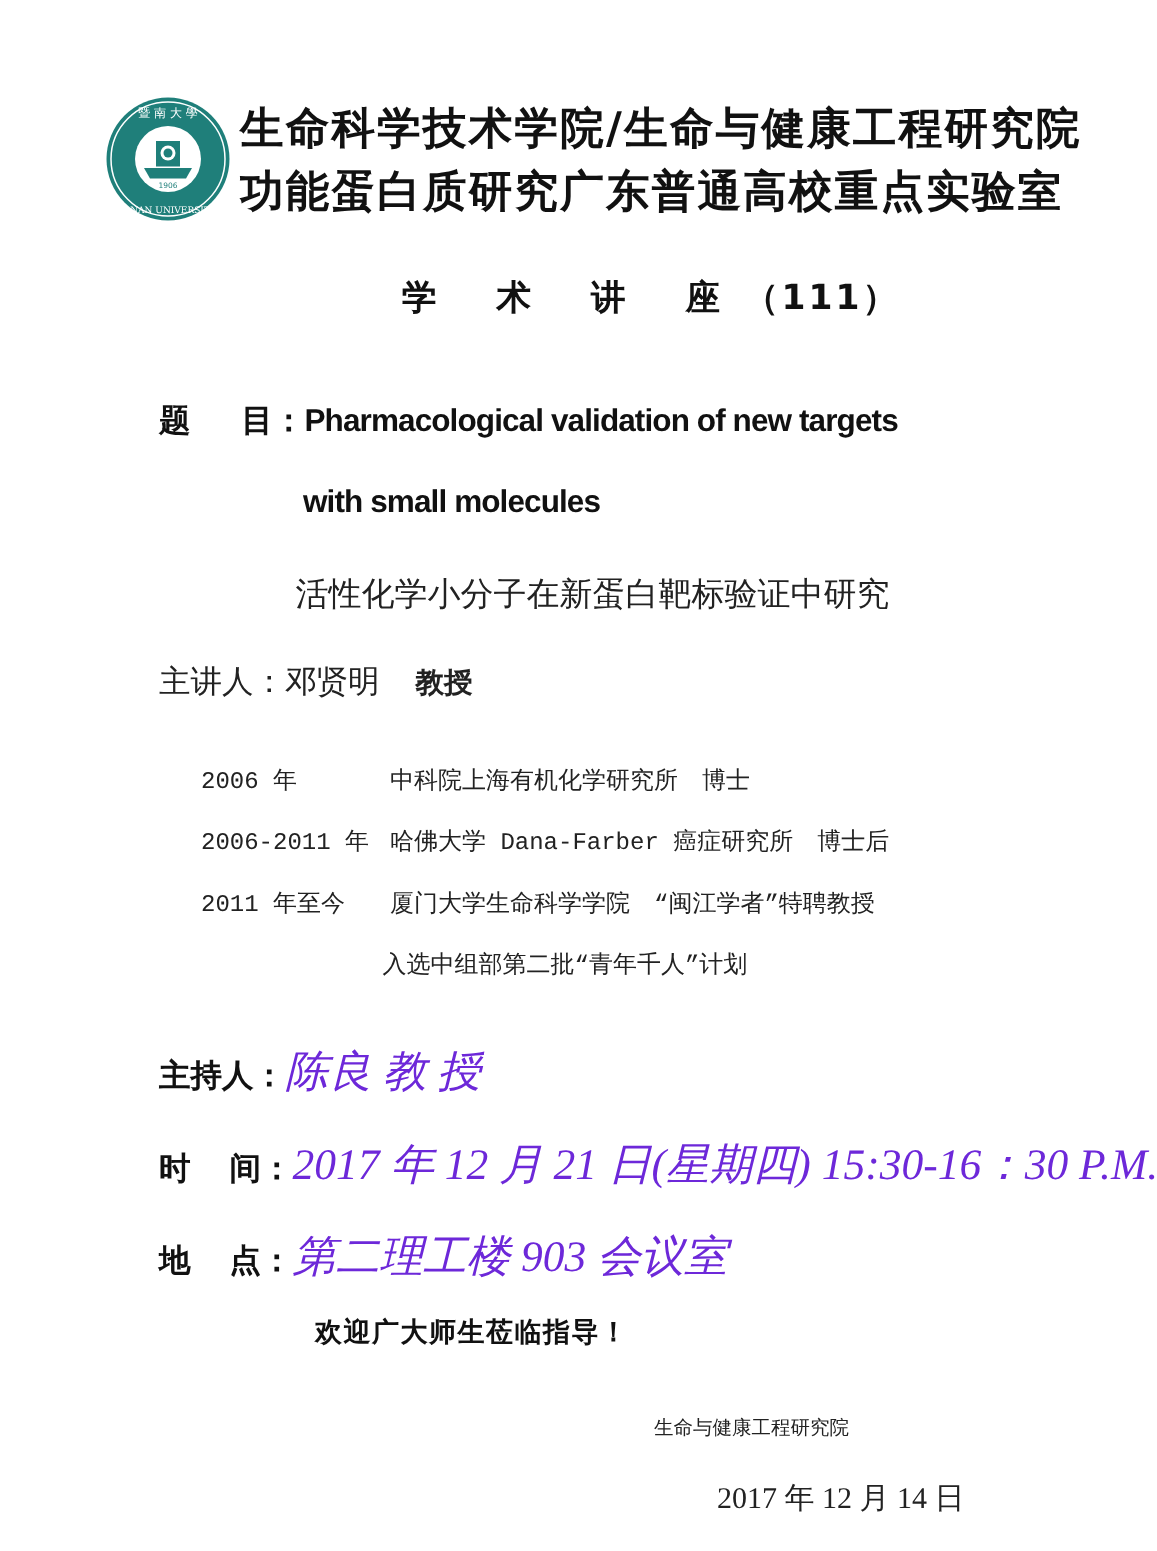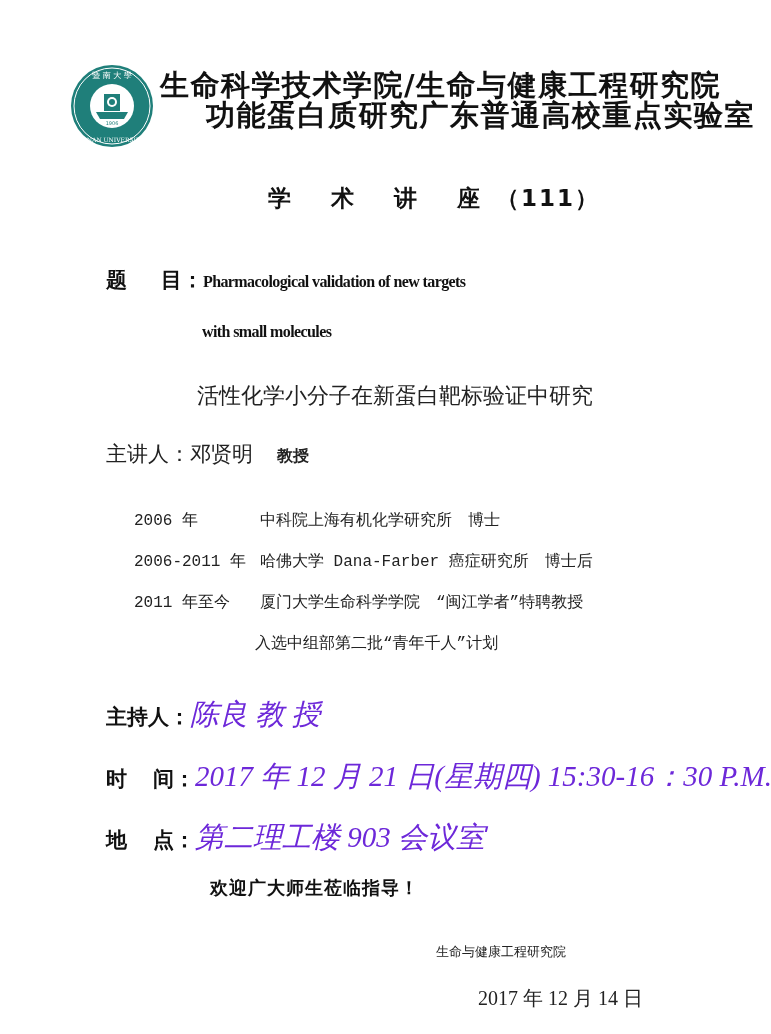--- a/index.html
+++ b/index.html
@@ -4,25 +4,25 @@
   <style>
     html, body { margin: 0; padding: 0; background: #ffffff; }
     body {
       width: 771px; height: 1034px; position: relative; overflow: hidden;
       font-family: "DejaVu Serif", "Liberation Serif", serif; color: #111;
     }
     .abs { position: absolute; white-space: nowrap; }
     .logo { left: 70px; top: 64px; width: 84px; height: 84px; }
     .hdr { left: 160px; font-family: "DejaVu Sans", "Liberation Sans", sans-serif; font-weight: bold; font-size: 29px; letter-spacing: 1.5px; color: #111; }
     .hdr1 { top: 66px; }
-    .hdr2 { top: 96px; margin-left: 46px; }
+    .hdr2 { top: 108px; }
     .title { left: 268px; top: 183px; font-family: "DejaVu Sans", "Liberation Sans", sans-serif; font-weight: bold; font-size: 23px; letter-spacing: 2px; }
     .title .sp { letter-spacing: 16px; }
     .lbl-bold { font-family: "DejaVu Sans", "Liberation Sans", sans-serif; font-weight: bold; font-size: 21px; }
-    .en-bold { font-family: Liberation Serif, serif; font-weight: bold; font-size: 16px; letter-spacing: -0.6px; }
+    .en-bold { font-family: Liberation Sans, sans-serif; font-weight: bold; font-size: 21px; letter-spacing: -0.6px; }
     .row-topic { left: 106px; top: 266px; }
     .row-topic2 { left: 202px; top: 323px; }
     .row-cn { left: 197px; top: 381px; font-size: 22px; font-family: "DejaVu Sans", "Liberation Sans", sans-serif; color:#222; }
     .row-speaker { left: 106px; top: 440px; font-size: 21px; font-family: "DejaVu Sans", "Liberation Sans", sans-serif; color:#222; }
     .row-speaker .gap { display:inline-block; width: 24px; }
     .bio { font-family: "Liberation Mono", "DejaVu Sans Mono", monospace; font-size: 16px; color:#222; }
     .bio-year { left: 134px; }
     .bio-text { left: 260px; }
     .r1 { top: 510px; } .r2 { top: 551px; } .r3 { top: 592px; } .r4 { top: 633px; }
     .bio-text.r4 { left: 255px; }
@@ -60,21 +60,21 @@
   <span class="sp">学 术 讲 座</span><span>（111）</span>
 </div>
 
 <div class="abs row-topic">
   <span class="lbl-bold">题</span><span class="lbl-sp" style="width:34px"></span><span class="lbl-bold">目：</span><span class="en-bold">Pharmacological validation of new targets</span>
 </div>
 <div class="abs row-topic2 en-bold">with small molecules</div>
 <div class="abs row-cn">活性化学小分子在新蛋白靶标验证中研究</div>
 
 <div class="abs row-speaker">
-  <span>主讲人：</span><span>邓贤明</span><span class="gap"></span><span class="lbl-bold" style="font-size:16px">教授</span>
+  <span>主讲人：</span><span>邓贤明</span><span class="gap"></span><span class="lbl-bold" style="font-size:19px">教授</span>
 </div>
 
 <div class="abs bio bio-year r1">2006 年</div>
 <div class="abs bio bio-text r1">中科院上海有机化学研究所　博士</div>
 <div class="abs bio bio-year r2">2006-2011 年</div>
 <div class="abs bio bio-text r2">哈佛大学 Dana-Farber 癌症研究所　博士后</div>
 <div class="abs bio bio-year r3">2011 年至今</div>
 <div class="abs bio bio-text r3">厦门大学生命科学学院　“闽江学者”特聘教授</div>
 <div class="abs bio bio-text r4">入选中组部第二批“青年千人”计划</div>
 

